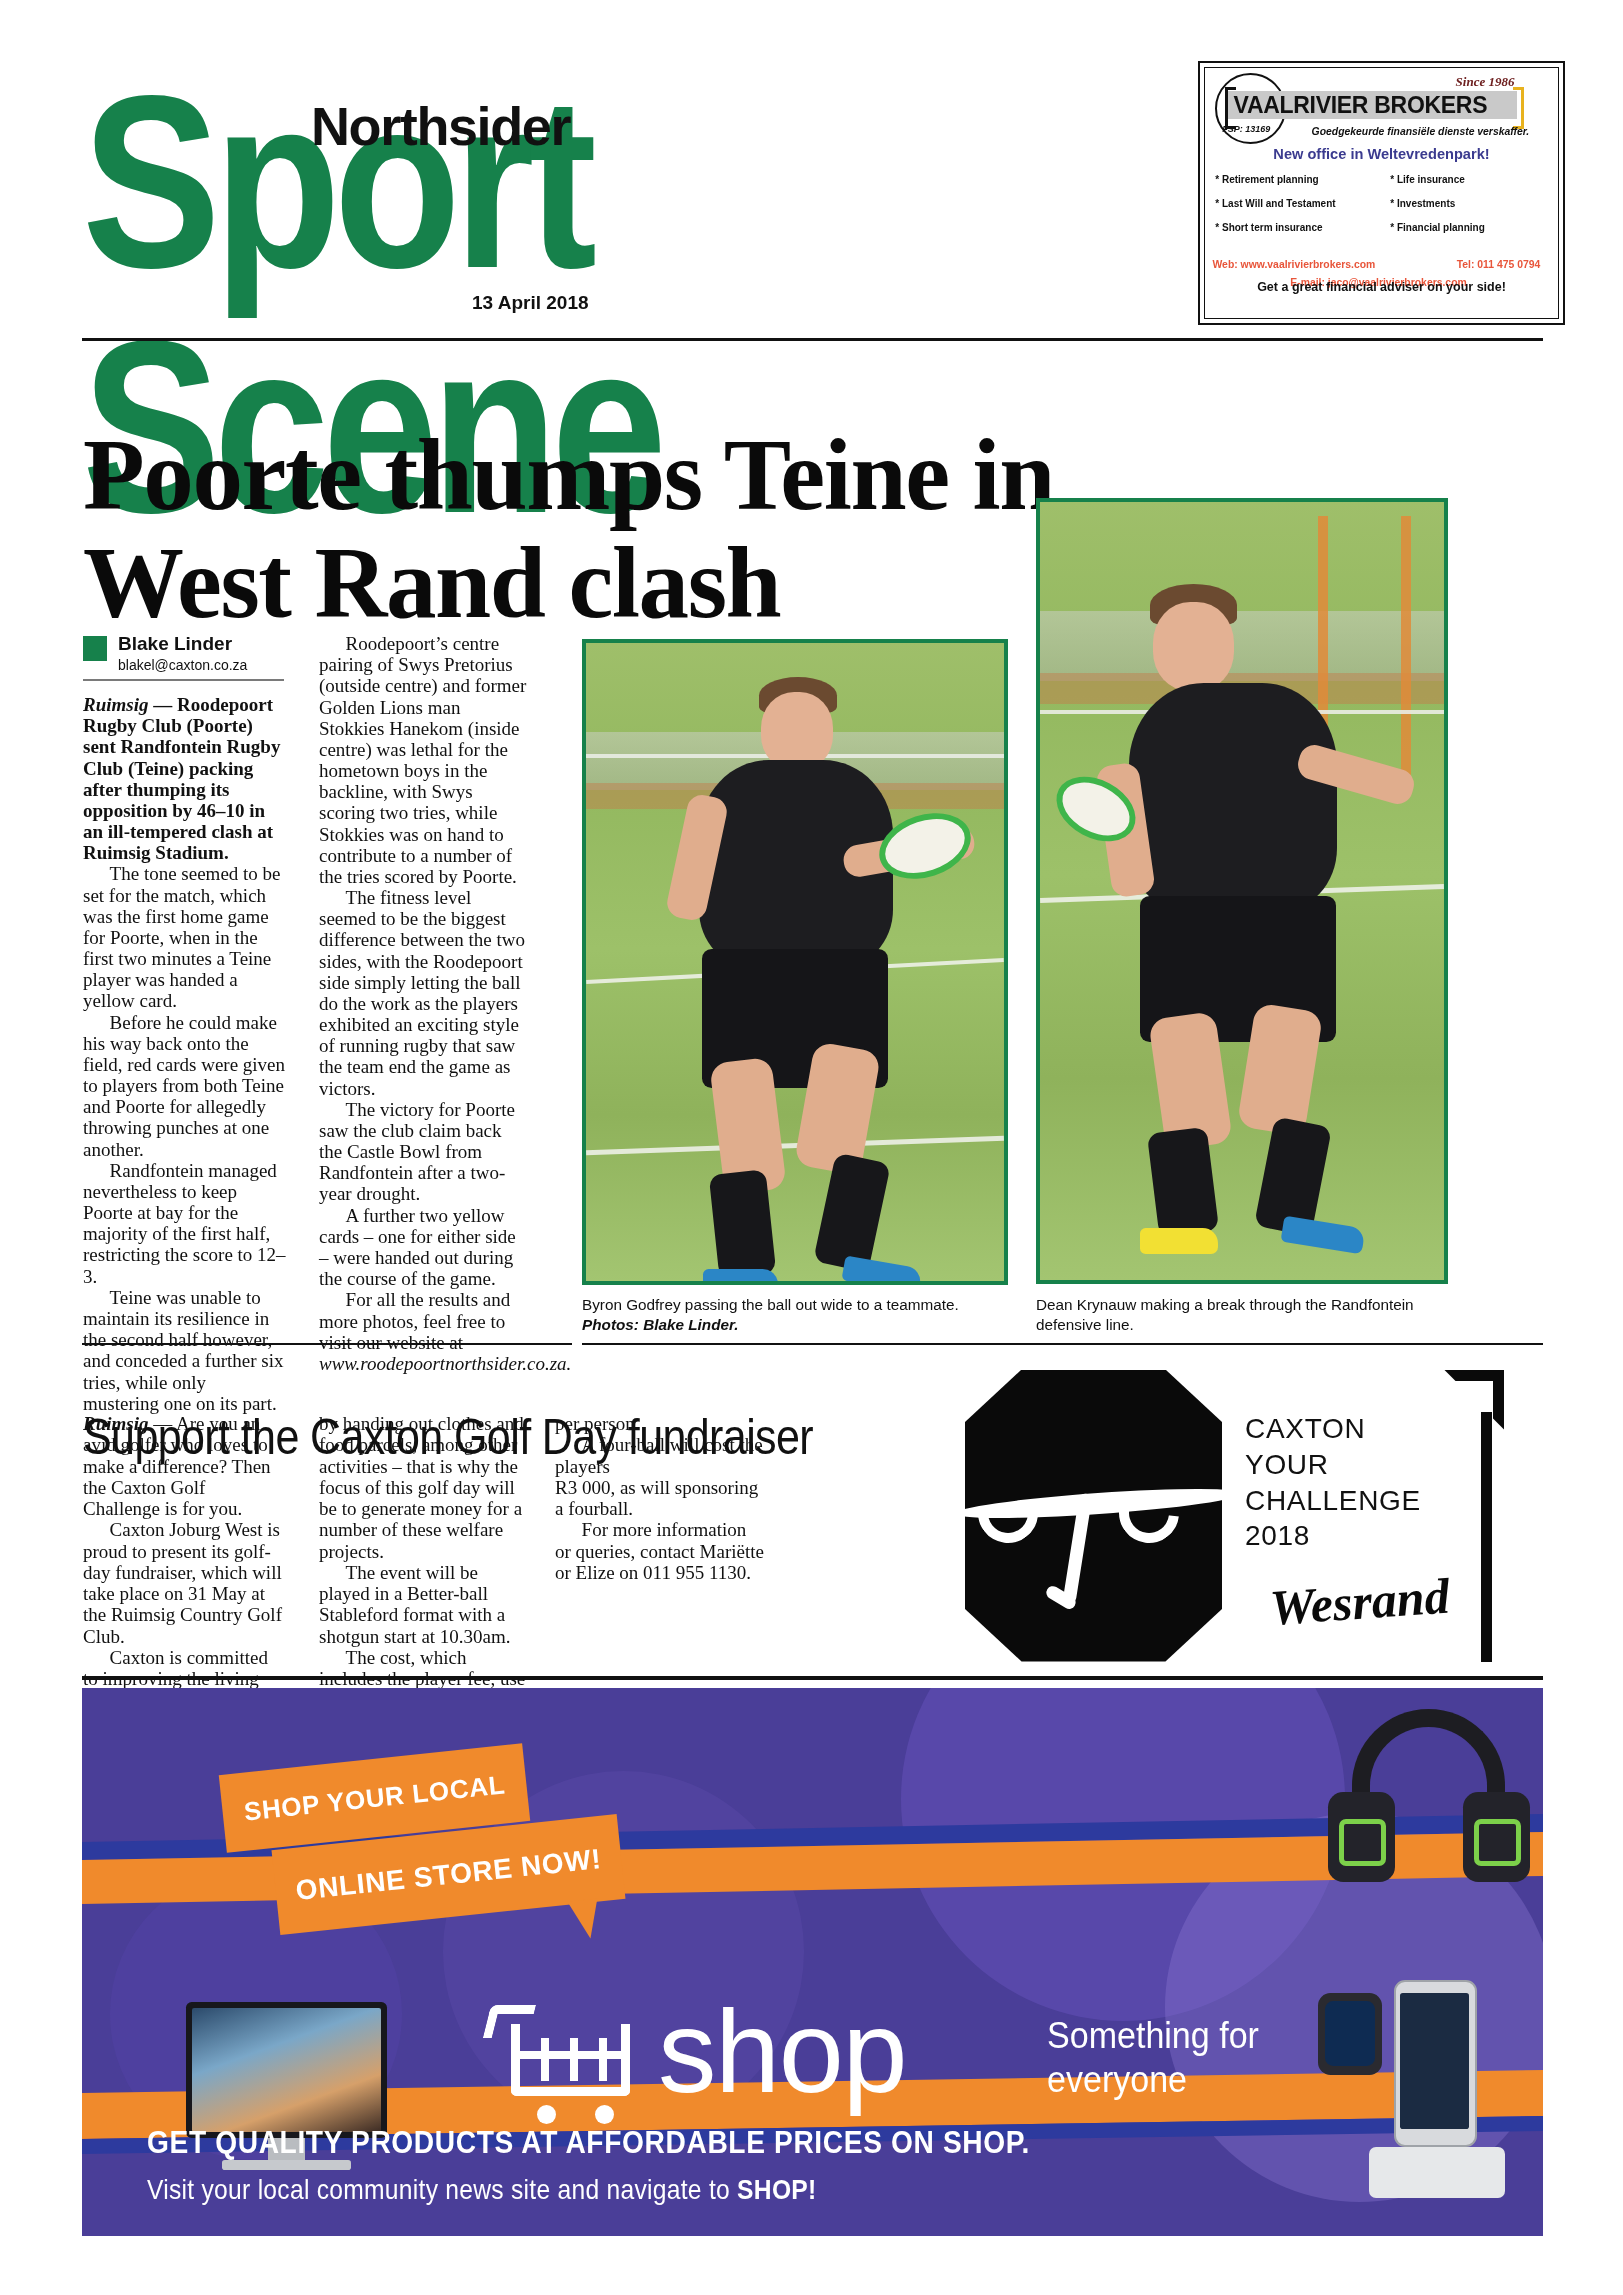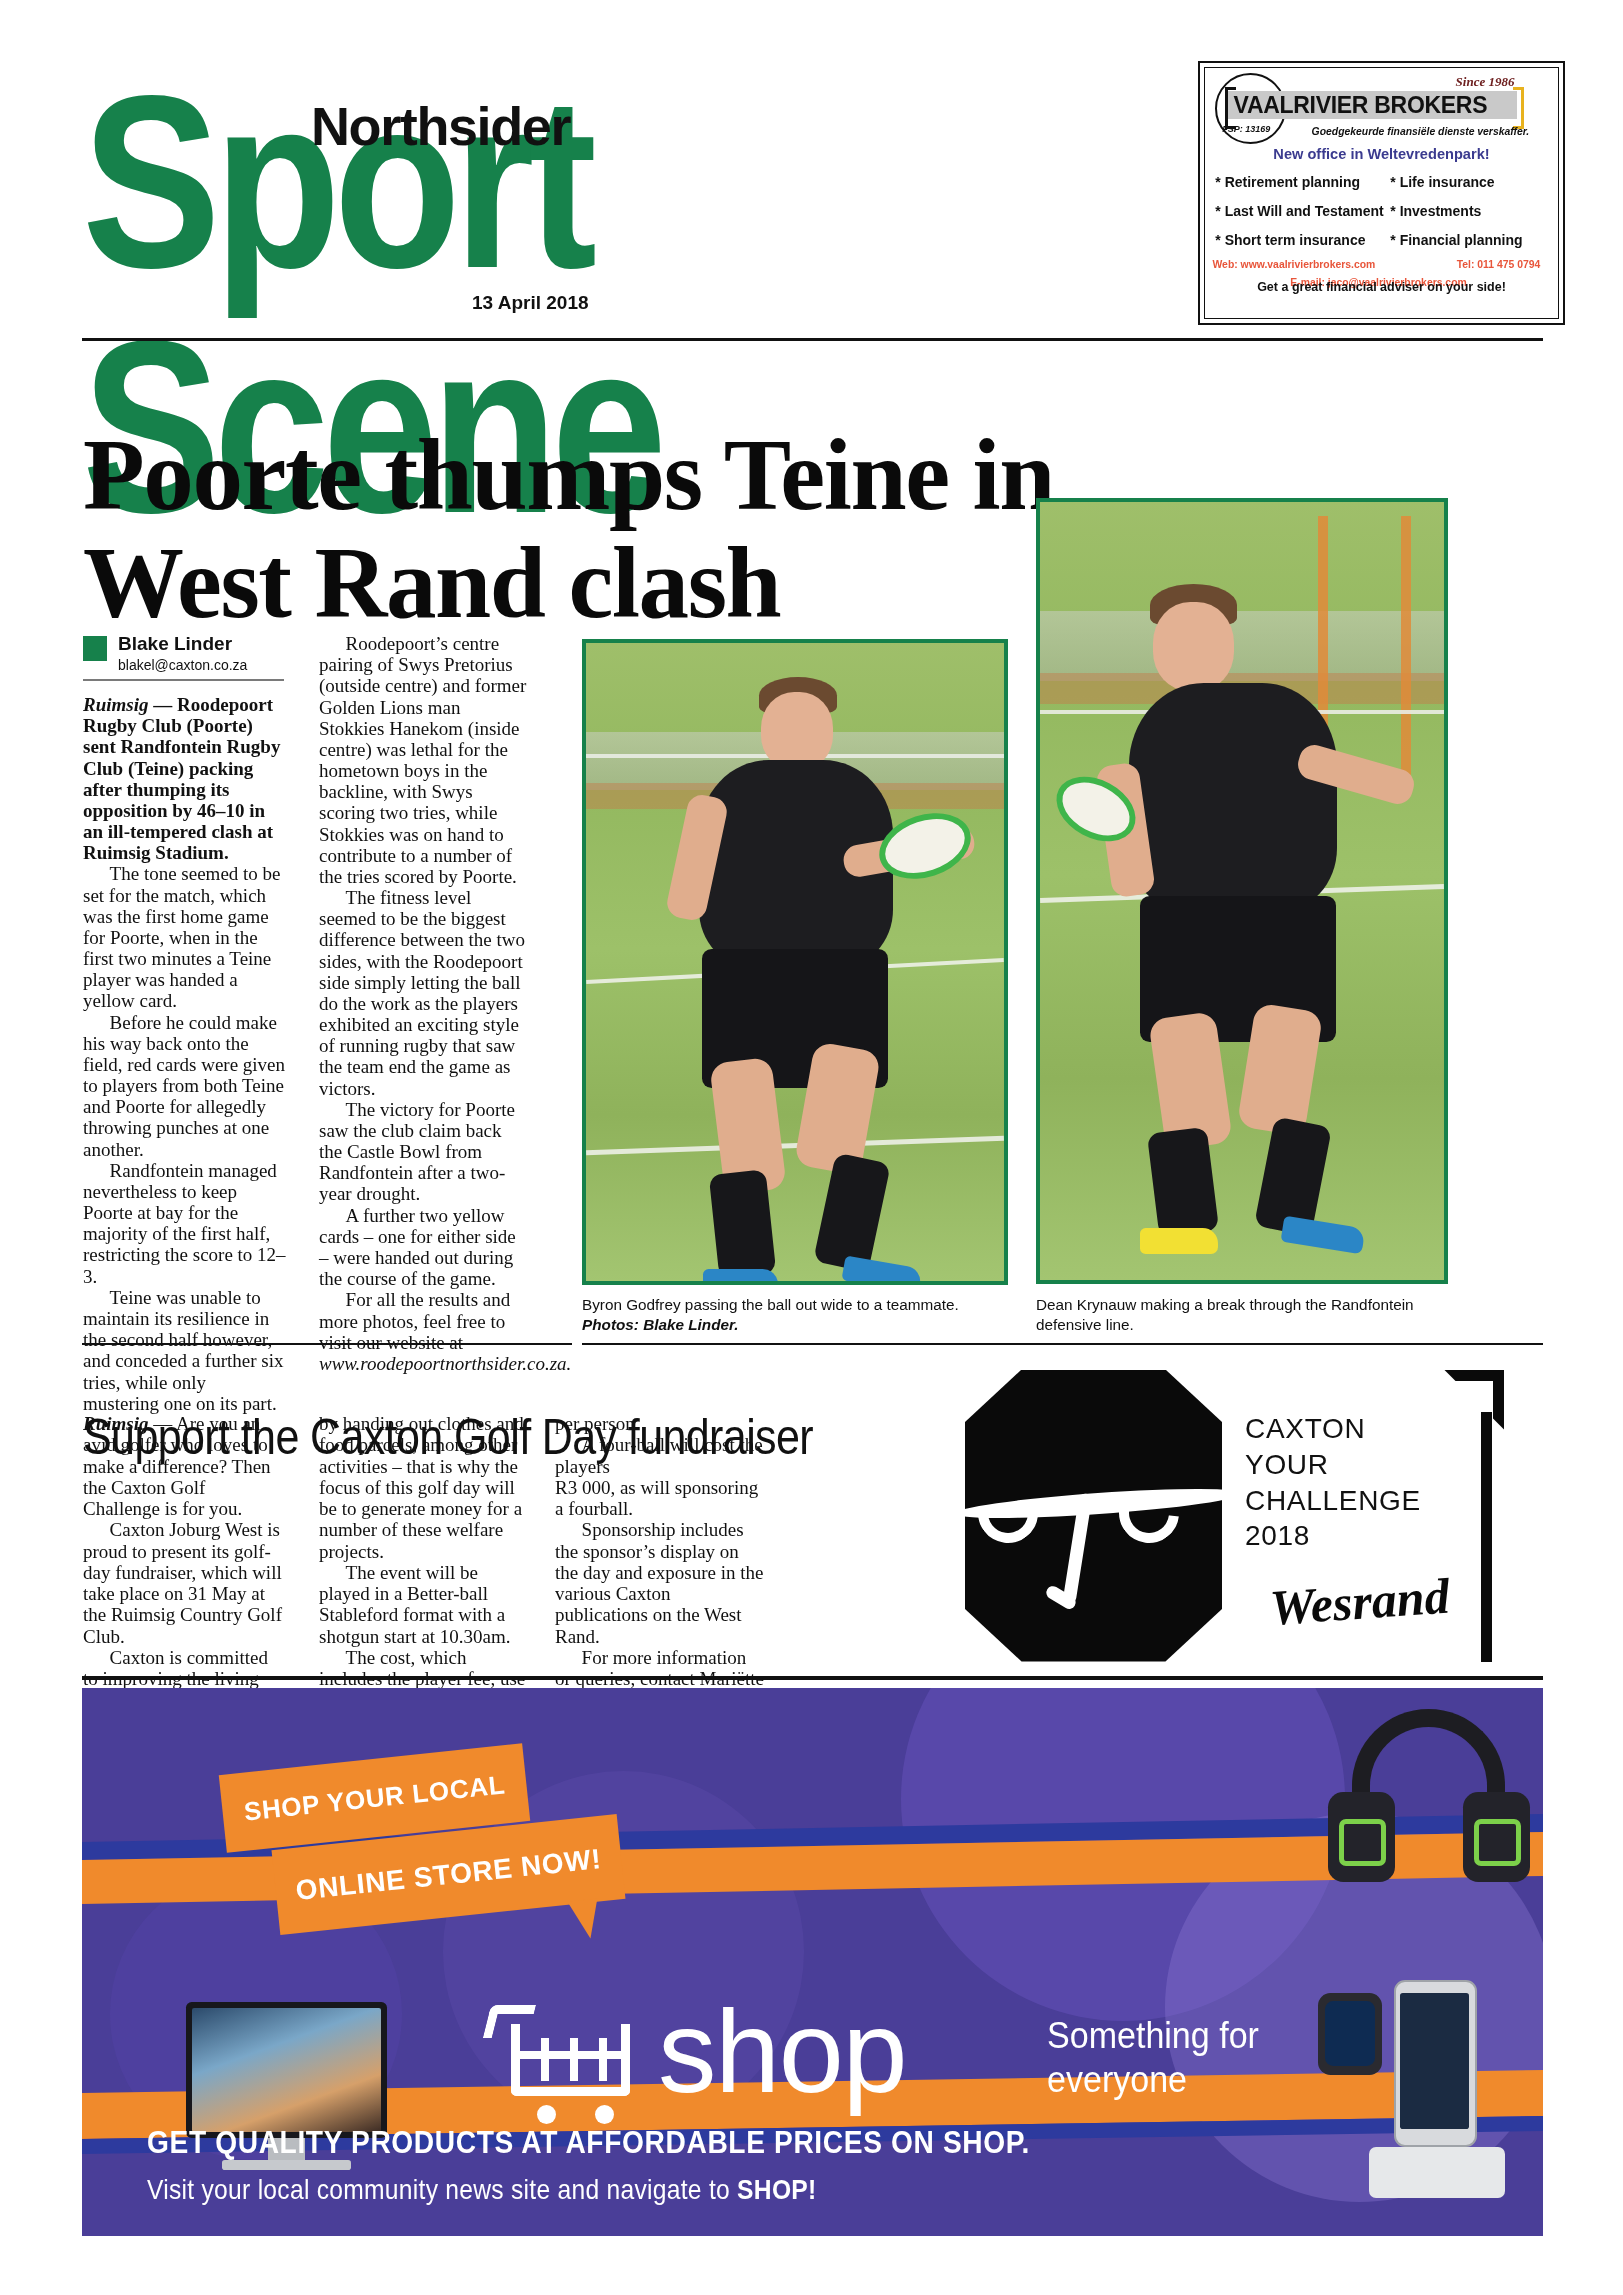--- a/index.html
+++ b/index.html
@@ -69,21 +69,21 @@
     position:absolute;left:106px;top:56px;font-size:10.4px;font-style:italic;font-weight:bold;color:#111;
   }
   .vr-new{
     position:absolute;left:0;top:83px;width:100%;text-align:center;
     font-size:14.6px;font-weight:bold;color:#3b3b8f;
   }
   .vr-serv{position:absolute;left:15.3px;top:111px;width:326px;}
   .vr-col{display:inline-block;vertical-align:top;}
   .vr-c1{width:175px;}
   .vr-c2{width:147px;}
-  .vr-serv div{font-size:14px;font-weight:bold;color:#111;margin-bottom:13px;white-space:nowrap;}
+  .vr-serv div{font-size:10px;font-weight:bold;color:#111;margin-bottom:13px;white-space:nowrap;}
   .vr-contact{position:absolute;left:12.5px;top:196px;width:332px;color:#e8553a;font-size:10.4px;font-weight:bold;}
   .vr-web{position:absolute;left:0;top:0;}
   .vr-tel{position:absolute;right:4.2px;top:0;}
   .vr-mail{position:absolute;left:0;top:18px;width:332px;text-align:center;}
   .vr-foot{position:absolute;left:0;top:217px;width:100%;text-align:center;font-size:12.5px;font-weight:bold;color:#111;}
 
   
   .headline{
     position:absolute;left:83px;top:361px;width:1319px;
     font-family:"Liberation Serif", serif;
@@ -472,21 +472,20 @@
   <div class="gcol" id="golf-col2">
     <p class="first">by handing out clothes and food parcels, among other activities – that is why the focus of this golf day will be to generate money for a number of these welfare projects.</p>
     <p>The event will be played in a Better-ball Stableford format with a shotgun start at 10.30am.</p>
     <p>The cost, which includes the player fee, use of a golf cart, dinner and prize-giving, is R750</p>
   </div>
 
   <div class="gcol" id="golf-col3">
     <p class="first">per person.</p>
     <p>A four-ball will cost the players</p>
     <p class="first">R3 000, as will sponsoring a fourball.</p>
-    <p>Sponsorship includes the sponsor’s display on the day and exposure in the various Caxton publications on the West Rand.</p>
     <p>For more information or queries, contact Mariëtte or Elize on 011 955 1130.</p>
   </div>
 
   <div class="cgc">
     <div class="cgc-oct"></div>
     <div class="cgc-swoosh"></div>
     <div class="cgc-c1"></div>
     <div class="cgc-g-tail"></div>
     <div class="cgc-c2"></div>
     <div class="cgc-text">

